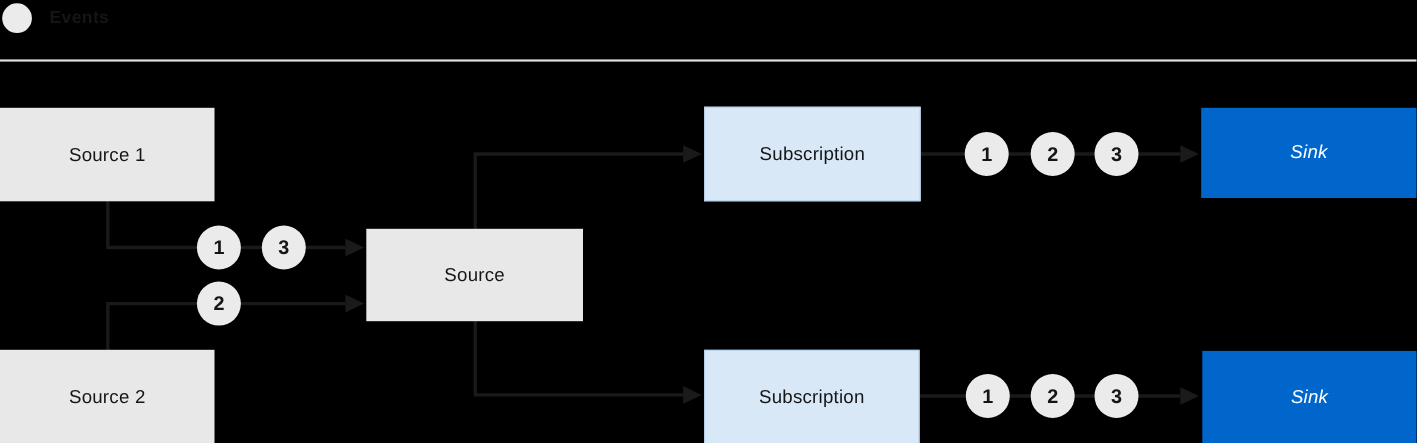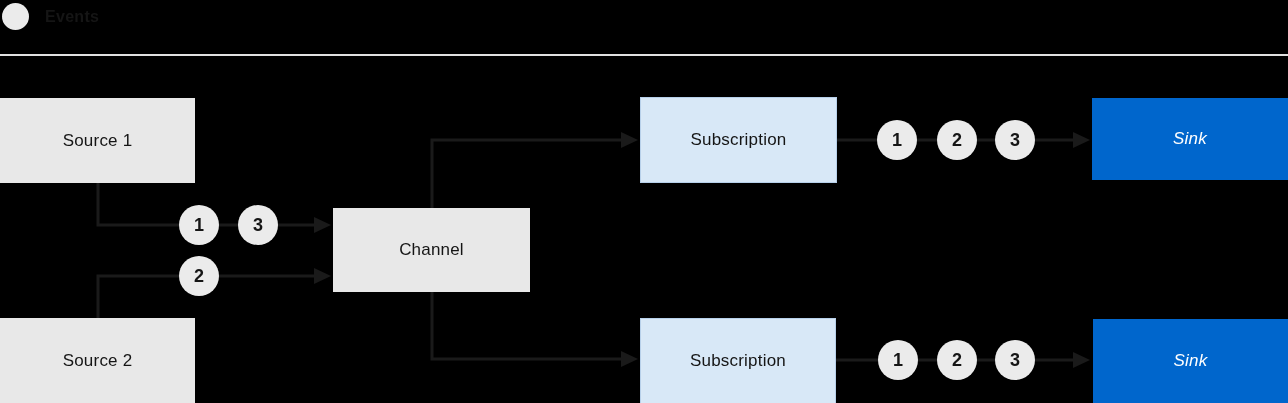--- a/index.html
+++ b/index.html
@@ -71,21 +71,21 @@
     <path d="M432 292 L432 359 L621 359"></path>
     <polygon points="638,359 621,351 621,367"></polygon>
     <path d="M837 140 L1073 140"></path>
     <polygon points="1090,140 1073,132 1073,148"></polygon>
     <path d="M836 360 L1073 360"></path>
     <polygon points="1090,360 1073,352 1073,368"></polygon>
   </svg>
 
   <div class="box gray" style="left:0;top:98px;width:195px;height:85px">Source 1</div>
   <div class="box gray" style="left:0;top:318px;width:195px;height:85px">Source 2</div>
-  <div class="box gray" style="left:333px;top:208px;width:197px;height:84px">Channel</div>
+  <div class="box gray" style="left:333px;top:208px;width:197px;height:84px">Source</div>
   <div class="box blue" style="left:640px;top:97px;width:197px;height:86px">Subscription</div>
   <div class="box blue" style="left:640px;top:318px;width:196px;height:86px">Subscription</div>
   <div class="box sink" style="left:1092px;top:98px;width:196px;height:82px">Sink</div>
   <div class="box sink" style="left:1093px;top:319px;width:195px;height:84px">Sink</div>
 
   <div class="event-circle" style="left:179px;top:205px">1</div>
   <div class="event-circle" style="left:238px;top:205px">3</div>
   <div class="event-circle" style="left:179px;top:256px">2</div>
 
   <div class="event-circle" style="left:877px;top:120px">1</div>

